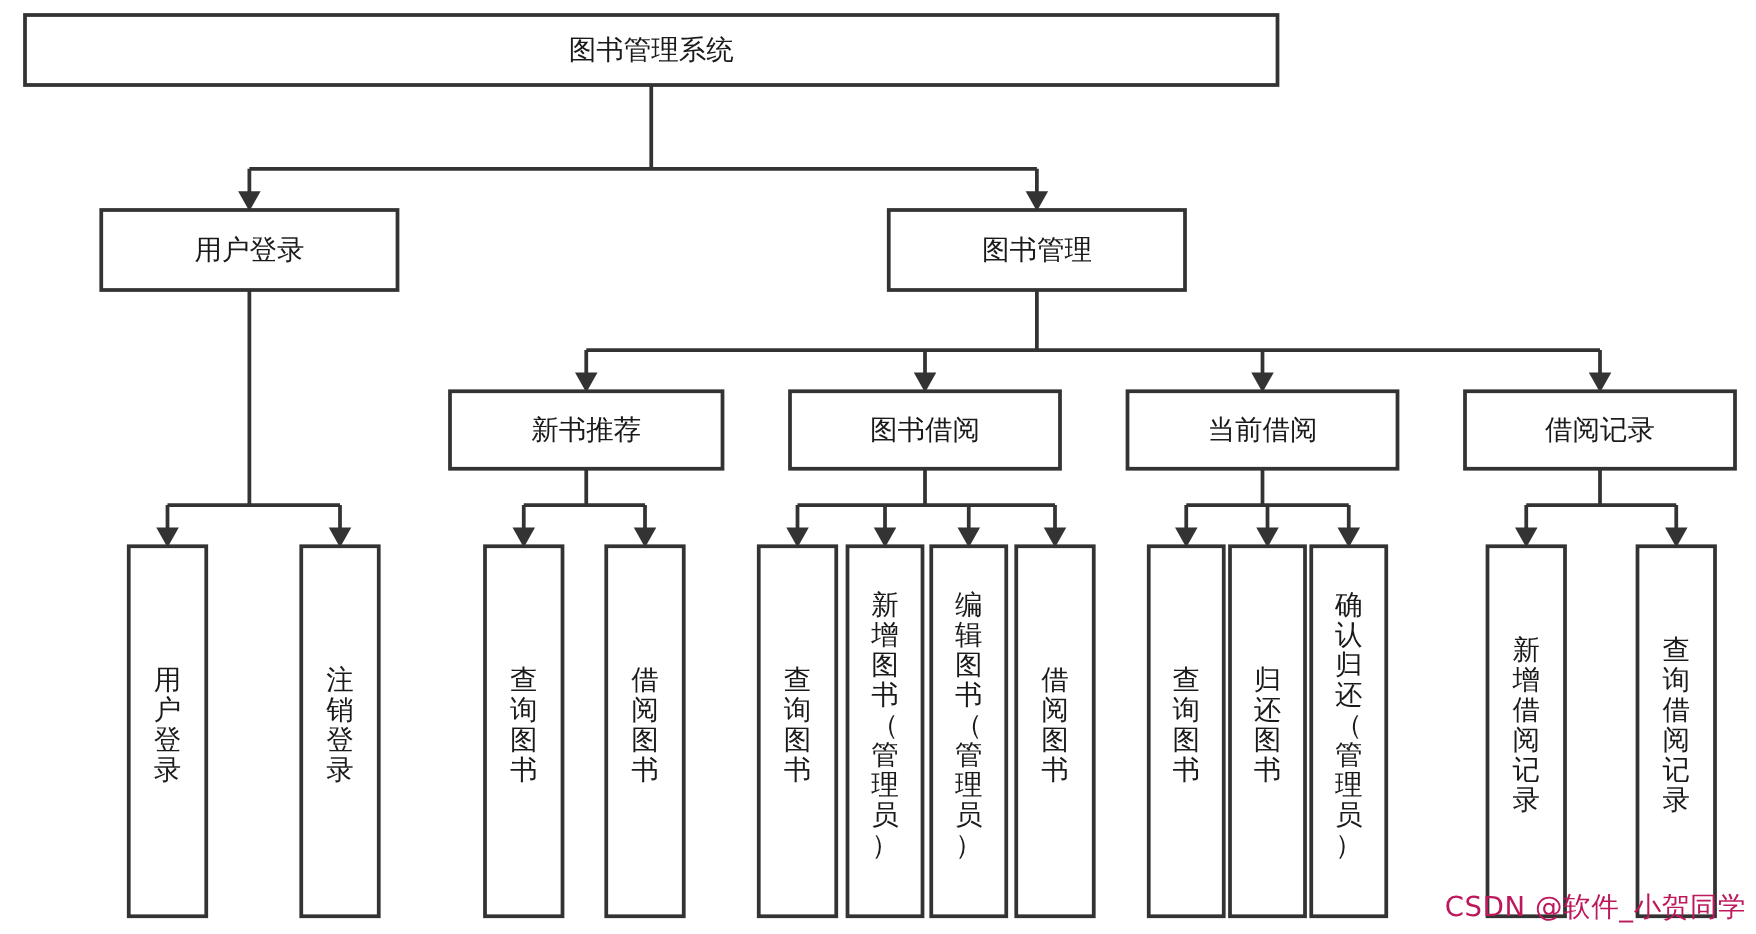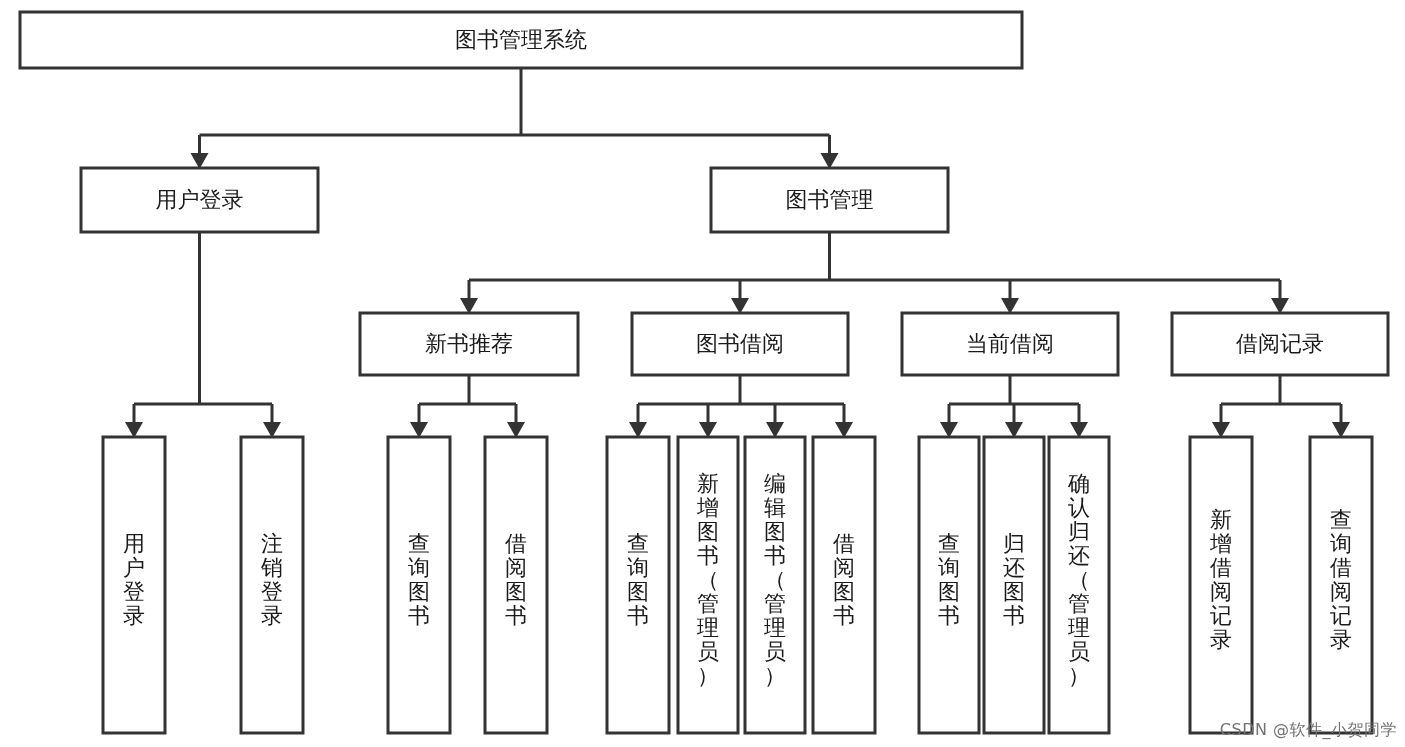--- a/index.html
+++ b/index.html
@@ -50,22 +50,22 @@
     fill: none;
   }
   .arrow-head {
     fill: #333333;
   }
   .watermark {
     position: absolute;
     right: 8px;
     bottom: 6px;
     font-family: "DejaVu Sans", "Liberation Sans", sans-serif;
-    font-size: 16px;
-    color: #737373;
+    font-size: 22px;
+    color: #be185d;
     letter-spacing: 0.5px;
     white-space: nowrap;
     user-select: none;
   }
 </style>
 </head>
 <body>
 
 <div id="diagram-root">
   <svg class="flow" viewBox="0 0 1405 747">

